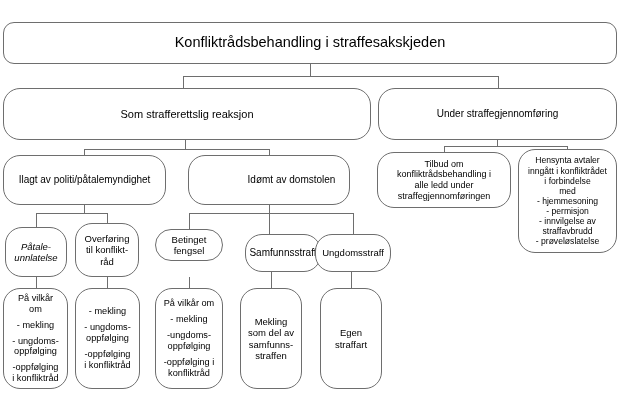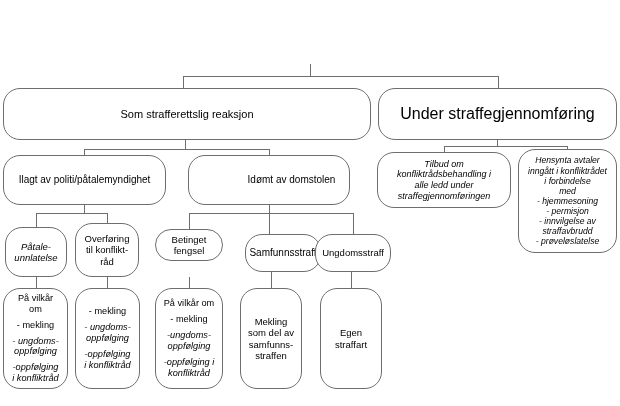--- a/index.html
+++ b/index.html
@@ -27,33 +27,33 @@
     display: flex;
     flex-direction: column;
     align-items: center;
     justify-content: center;
     text-align: center;
     line-height: 1.18;
     padding: 2px 3px;
     z-index: 2;
   }
   .node .ln { display: block; width: 100%; }
-  .ital { font-style: italic; }
+  .ital { }
   .conn {
     position: absolute;
     background: #6e6e6e;
     z-index: 1;
   }
   .conn.v { width: 1px; }
   .conn.h { height: 1px; }
 
   
   #n-root   { left: 3px;   top: 22px;  width: 614px; height: 42px; font-size: 14.5px; border-radius: 11px; }
   #n-l1     { left: 3px;   top: 88px;  width: 368px; height: 52px; font-size: 11px; }
-  #n-r1     { left: 378px; top: 88px;  width: 239px; height: 52px; font-size: 16px; }
+  #n-r1     { left: 378px; top: 88px;  width: 239px; height: 52px; font-size: 10px; }
 
   #n-l2a    { left: 3px;   top: 155px; width: 163px; height: 50px; font-size: 10px; }
   #n-l2b    { left: 188px; top: 155px; width: 162px; height: 50px; font-size: 10px; padding-left: 48px; }
 
   #n-r2a    { left: 377px; top: 152px; width: 134px; height: 56px; font-size: 9px; }
   #n-r2b    { left: 518px; top: 149px; width: 99px;  height: 104px; font-size: 8.6px; }
 
   #n-l3a    { left: 5px;   top: 227px; width: 62px;  height: 50px; font-size: 9.5px; font-style: italic; }
   #n-l3b    { left: 75px;  top: 223px; width: 64px;  height: 54px; font-size: 9.5px; }
 
@@ -99,20 +99,23 @@
   <div class="conn v" style="left:189px; top:213px; height:16px;"></div>
   <div class="conn v" style="left:269px; top:213px; height:21px;"></div>
   <div class="conn v" style="left:353px; top:213px; height:21px;"></div>
 
   <div class="conn v" style="left:36px;  top:277px; height:11px;"></div>
   <div class="conn v" style="left:107px; top:277px; height:11px;"></div>
   <div class="conn v" style="left:189px; top:277px; height:11px;"></div>
   <div class="conn v" style="left:271px; top:272px; height:16px;"></div>
   <div class="conn v" style="left:351px; top:272px; height:16px;"></div>
 
+  <div class="node" id="n-root">
+    <span class="ln">Konfliktrådsbehandling i straffesakskjeden</span>
+  </div>
 
   <div class="node" id="n-l1">
     <span class="ln">Som strafferettslig reaksjon</span>
   </div>
   <div class="node" id="n-r1">
     <span class="ln">Under straffegjennomføring</span>
   </div>
 
   <div class="node" id="n-l2a">
     <span class="ln">Ilagt av politi/påtalemyndighet</span>

